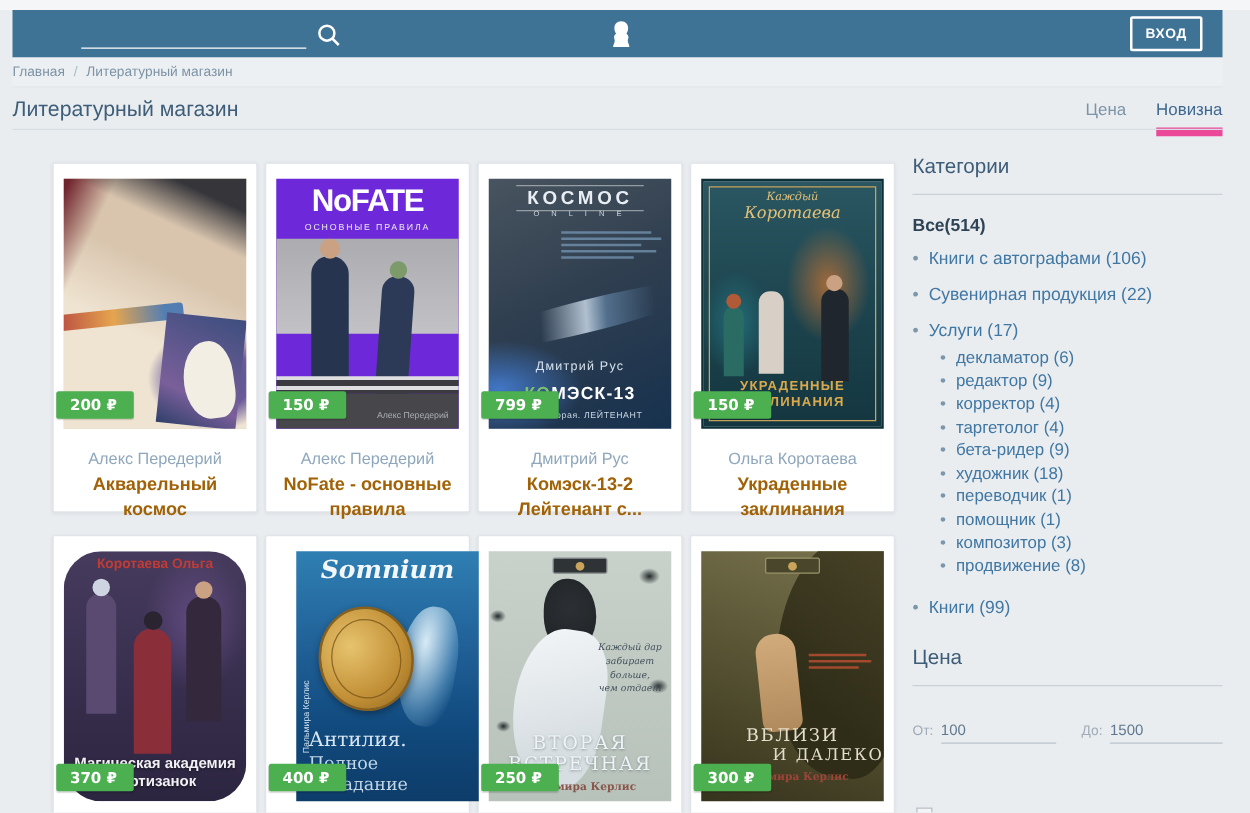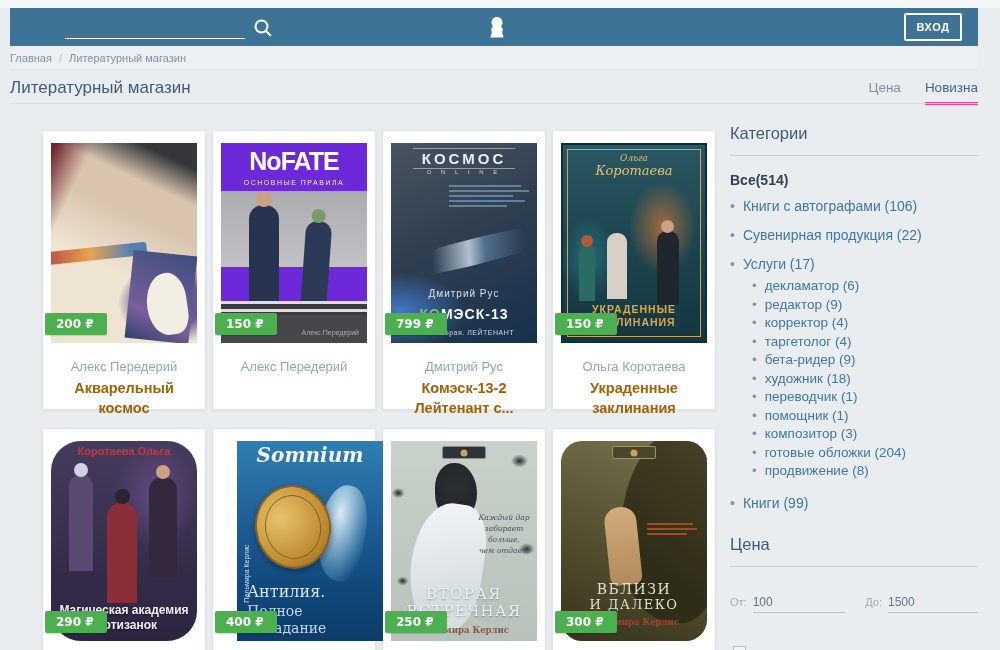--- a/index.html
+++ b/index.html
@@ -19,21 +19,21 @@
   
   .breadcrumb { position:absolute; left:10px; top:46px; width:968px; height:24px; background:#edf0f3; border-bottom:1px solid #e2e6ea; font-size:11px; color:#7d93a6; line-height:24px; }
   .breadcrumb .crumb { cursor:pointer; }
   .breadcrumb .sep { color:#a9bac7; margin:0 4px; }
 
   
   .page-title { position:absolute; left:10px; top:78px; font-size:17px; font-weight:400; color:#3e5d78; }
   .title-rule { position:absolute; left:10px; right:22px; top:103px; border-top:1px solid #d8dde2; }
   .sort { position:absolute; right:22px; top:80px; display:flex; gap:24px; font-size:13.5px; }
   .sort-link { color:#7d93a6; cursor:pointer; padding-bottom:7px; }
-  .sort-link.active { color:#3e6890; border-bottom:3px solid #ec4899; }
+  .sort-link.active { color:#3e6890; border-bottom:7px solid #ec4899; }
 
   
   .content { position:absolute; left:42px; top:130px; width:676px; display:grid; grid-template-columns:repeat(4,164px); column-gap:6px; row-gap:18px; }
   .card { background:#ffffff; border:1px solid #e1e5e9; border-radius:2px; box-shadow:0 1px 3px rgba(60,70,80,.08); padding:12px 8px 14px; text-align:center; cursor:pointer; height:280px; }
   .cover { position:relative; width:146px; height:200px; margin:0 auto; overflow:visible; }
   .cv { position:relative; width:100%; height:100%; overflow:hidden; }
   .badge { position:absolute; left:-6px; bottom:8px; background:#4caf50; color:#fff; font-size:12px; font-weight:bold; padding:4px 13px 4px 11px; border-radius:2px; font-family:"DejaVu Sans", sans-serif; box-shadow:0 1px 1px rgba(0,0,0,.15); z-index:5; }
   .p-author { margin-top:16px; font-size:13px; color:#8fa7bc; }
   .p-title { margin-top:5px; font-size:14.5px; font-weight:bold; color:#a16207; line-height:1.35; }
 
@@ -133,28 +133,28 @@
       radial-gradient(9px 7px at 8% 70%, #262c2e, rgba(38,44,46,0) 65%),
       linear-gradient(180deg,#c8d1ca,#b7c2bb); }
   .c7-hair { left:44px; top:22px; width:42px; height:58px; background:radial-gradient(circle at 50% 40%, #2c2f33, #1e2124); border-radius:45% 55% 50% 50%; }
   .c7-dress { left:20px; top:62px; width:72px; height:128px; background:linear-gradient(160deg,#f4f6f8,#d7dee2 70%); border-radius:58% 42% 48% 62%; transform:rotate(8deg); }
   .c7-quote { right:4px; top:72px; width:58px; text-align:center; font-size:7.5px; font-style:italic; color:#44525c; line-height:1.45; }
   .c7-t1 { bottom:38px; left:0; right:0; text-align:center; color:#eef3f6; font-size:15px; letter-spacing:1.5px; text-shadow:0 1px 2px rgba(60,70,80,.45); }
   .c7-t2 { bottom:21px; left:0; right:0; text-align:center; color:#eef3f6; font-size:15px; letter-spacing:1.5px; text-shadow:0 1px 2px rgba(60,70,80,.45); }
   .c7-author { bottom:6px; left:0; right:0; text-align:center; color:#8a564c; font-size:8.5px; font-weight:bold; }
 
   
-  .c8 { background:linear-gradient(200deg,#7a7450 0%,#5e5938 40%,#474327 75%,#36331e 100%);border-radius:21px; }
+  .c8 { background:linear-gradient(200deg,#7a7450 0%,#5e5938 40%,#474327 75%,#36331e 100%); }
   .c8 .s-logo { background:#4a462c; border-color:#9a9468; }
   .c8-fabric { right:-18px; top:-10px; width:104px; height:190px; background:linear-gradient(210deg,#4a4529,#2f2c18 70%); border-radius:45% 20% 30% 55%; transform:rotate(8deg); }
   .c8-fig { left:46px; top:66px; width:32px; height:78px; background:linear-gradient(180deg,#d2ab7c,#b08a5c); border-radius:15px 15px 8px 8px; transform:rotate(-6deg); }
   .c8-red { right:8px; top:82px; width:52px; }
   .c8-red i { display:block; height:2px; margin-bottom:3px; background:rgba(190,80,50,.8); }
   .c8-t1 { bottom:44px; left:0; right:0; text-align:center; color:#e3decc; font-size:14px; letter-spacing:1.5px; }
-  .c8-t2 { bottom:29px; left:0; right:0; text-align:center; color:#e3decc; font-size:13px; letter-spacing:1.5px; }
+  .c8-t2 { bottom:29px; left:0; right:0; text-align:right; color:#e3decc; font-size:13px; letter-spacing:1.5px; }
   .c8-author { bottom:14px; left:0; right:0; text-align:center; color:#9e4438; font-size:8.5px; font-weight:bold; }
 
   
   .sidebar { position:absolute; left:730px; top:124px; width:248px; }
   .side-title { font-size:16.5px; font-weight:400; color:#3e5d78; padding-bottom:12px; border-bottom:1px solid #c9d2d9; }
   .all-row { margin-top:16px; font-size:14px; color:#2e4456; font-weight:bold; }
   .cat-list { list-style:none; margin-top:10px; }
   .cat-list > li { margin-bottom:13px; font-size:14px; }
   .cat-list li { color:#4077a3; }
   .bullet { color:#7b97ab; margin-right:8px; }
@@ -224,20 +224,21 @@
         <div class="cvabs c2-mid"></div>
         <div class="cvabs c2-f1"></div>
         <div class="cvabs c2-f2"></div>
         <div class="cvabs c2-stripes"></div>
         <div class="cvabs c2-foot"></div>
         <div class="cvabs c2-author">Алекс Передерий</div>
       </div>
       <div class="badge">150 ₽</div>
     </div>
     <div class="p-author">Алекс Передерий</div>
+    <div class="p-title">NoFate - основные правила</div>
   </div>
 
   <div class="card">
     <div class="cover">
       <div class="cv c3">
         <div class="cvabs c3-title">КОСМОС</div>
         <div class="cvabs c3-online">O N L I N E</div>
         <div class="cvabs c3-list">
             <i style="width:72px"></i>
             <i style="width:80px"></i>
@@ -253,21 +254,21 @@
       <div class="badge">799 ₽</div>
     </div>
     <div class="p-author">Дмитрий Рус</div>
     <div class="p-title">Комэск-13-2 Лейтенант с...</div>
   </div>
 
   <div class="card">
     <div class="cover">
       <div class="cv c4">
         <div class="cvabs c4-frame"></div>
-        <div class="cvabs c4-a1 serif">Ольга</div>
+        <div class="cvabs c4-a1 serif">Каждый</div>
         <div class="cvabs c4-a2 serif">Коротаева</div>
         <div class="cvabs c4-f2"></div>
         <div class="cvabs c4-f1"></div>
         <div class="cvabs c4-f3"></div>
         <div class="cvabs c4-t1">УКРАДЕННЫЕ</div>
         <div class="cvabs c4-t2">ЗАКЛИНАНИЯ</div>
       </div>
       <div class="badge">150 ₽</div>
     </div>
     <div class="p-author">Ольга Коротаева</div>
@@ -277,21 +278,21 @@
   <div class="card">
     <div class="cover">
       <div class="cv c5">
         <div class="cvabs c5-author">Коротаева Ольга</div>
         <div class="cvabs c5-f1"></div>
         <div class="cvabs c5-f3"></div>
         <div class="cvabs c5-f2"></div>
         <div class="cvabs c5-t1">Магическая академия</div>
         <div class="cvabs c5-t2">куртизанок</div>
       </div>
-      <div class="badge">290 ₽</div>
+      <div class="badge">370 ₽</div>
     </div>
   </div>
 
   <div class="card">
     <div class="cover">
       <div class="cv c6">
         <div class="cvabs c6-brand serif">Somnium</div>
         <div class="cvabs c6-splash"></div>
         <div class="cvabs c6-coin"></div>
         <div class="cvabs c6-side">Пальмира Керлис</div>
@@ -351,21 +352,20 @@
       <ul class="sub-list">
         <li><span class="bullet">•</span><span class="cat-link">декламатор (6)</span></li>
         <li><span class="bullet">•</span><span class="cat-link">редактор (9)</span></li>
         <li><span class="bullet">•</span><span class="cat-link">корректор (4)</span></li>
         <li><span class="bullet">•</span><span class="cat-link">таргетолог (4)</span></li>
         <li><span class="bullet">•</span><span class="cat-link">бета-ридер (9)</span></li>
         <li><span class="bullet">•</span><span class="cat-link">художник (18)</span></li>
         <li><span class="bullet">•</span><span class="cat-link">переводчик (1)</span></li>
         <li><span class="bullet">•</span><span class="cat-link">помощник (1)</span></li>
         <li><span class="bullet">•</span><span class="cat-link">композитор (3)</span></li>
-        <li><span class="bullet">•</span><span class="cat-link">готовые обложки (204)</span></li>
         <li><span class="bullet">•</span><span class="cat-link">продвижение (8)</span></li>
       </ul>
     </li>
     <li style="margin-top:17px"><span class="bullet">•</span><span class="cat-link">Книги (99)</span></li>
   </ul>
 
   <div class="price-title">Цена</div>
 
   <div class="range-row">
     <div class="range-group">

